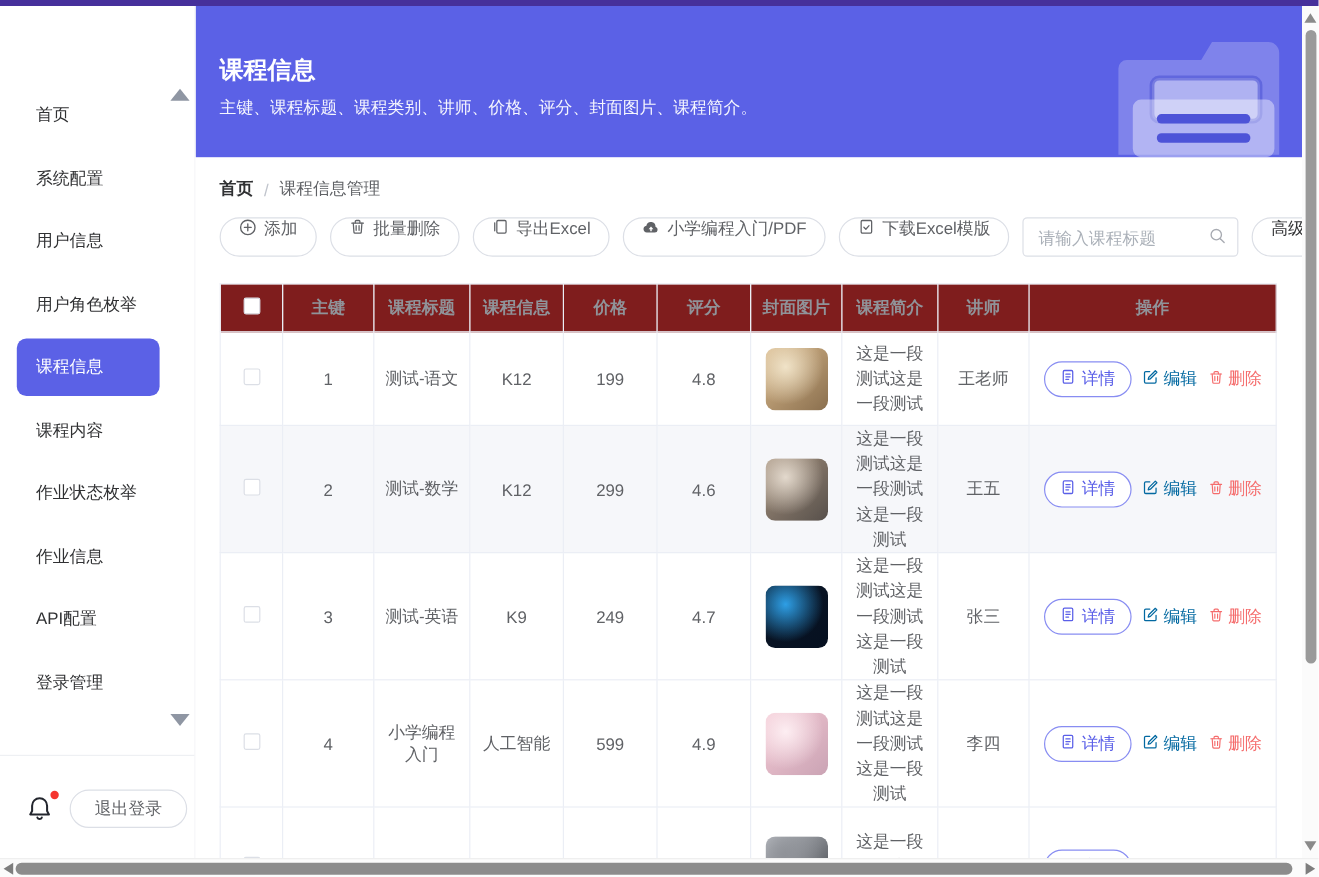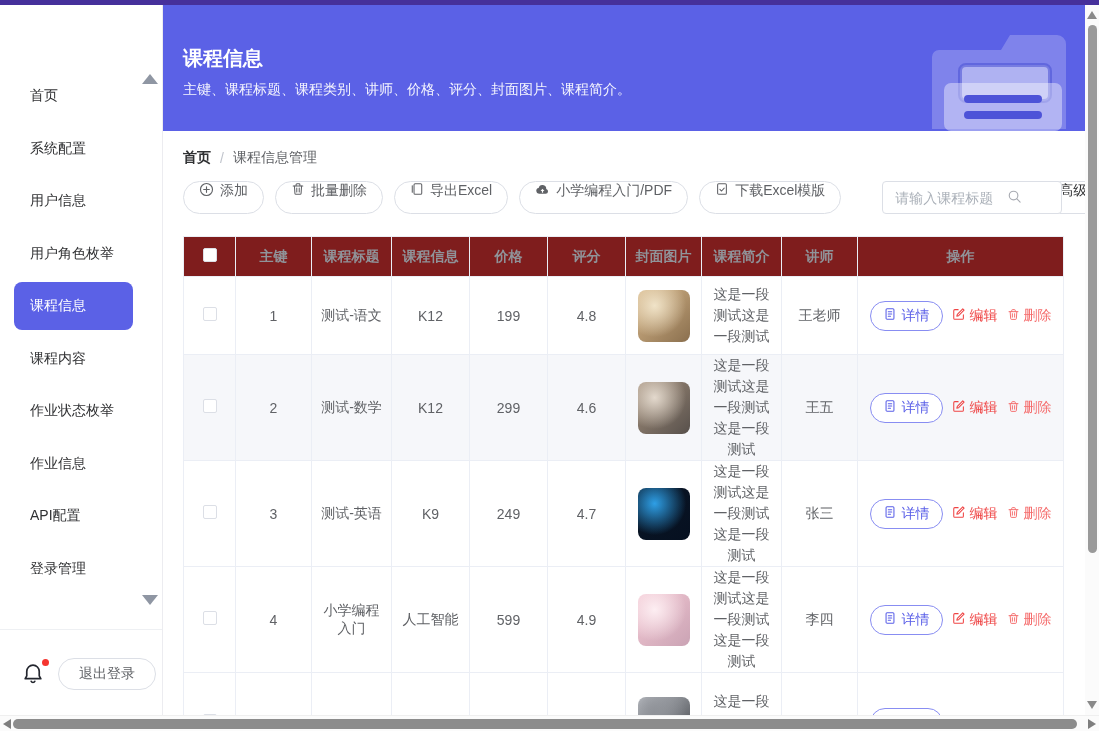--- a/index.html
+++ b/index.html
@@ -34,36 +34,36 @@
   .breadcrumb { position:absolute; left:20px; top:144px; display:flex; align-items:center; font-size:14px; gap:9px; }
   .crumb-home { color:#303133; font-weight:bold; cursor:pointer; }
   .crumb-sep { color:#c0c4cc; }
   .crumb-cur { color:#606266; }
 
   .toolbar { position:absolute; left:20px; top:176px; display:flex; align-items:center; gap:11px; }
   .btn { height:33px; padding:0 15px; border:1px solid #dcdfe6; border-radius:17px; background:#fff; color:#606266; font-size:14px; display:inline-flex; align-items:flex-start; gap:6px; white-space:nowrap; cursor:pointer; font-family:inherit; }
   .btn .ic { display:inline-flex; color:#606266; }
   .btn.strong { color:#303133; }
   .search-box { position:relative; width:180px; height:33px; }
-  .search-box input { width:100%; height:100%; border:1px solid #dcdfe6; border-radius:4px; padding:0 32px 0 12px; font-size:14px; color:#7f1d1d; outline:none; font-family:inherit;margin-left:30px; }
+  .search-box input { width:100%; height:100%; border:1px solid #dcdfe6; border-radius:4px; padding:0 32px 0 12px; font-size:14px; color:#7f1d1d; outline:none; font-family:inherit; }
   .search-box input::placeholder { color:#aab0b8; }
   .search-ic { position:absolute; right:10px; top:8px; color:#a8abb2; }
 
   
   table.grid { position:absolute; left:20px; top:231px; width:880px; border-collapse:collapse; table-layout:fixed; font-size:14px; color:#606266; }
   table.grid th, table.grid td { border:1px solid #ebeef5; text-align:center; vertical-align:middle; padding:0 5px; }
   table.grid th { height:40px; color:#909399; font-weight:700; background:#7f1d1d; }
   tr.r1 td { height:78px; } tr.r2 td { height:106px; background:#f6f7fa; } tr.r3 td { height:102px; } tr.r4 td { height:98px; } tr.r5 td { height:100px; }
   .cbx { display:inline-block; width:14px; height:14px; border:1px solid #dcdfe6; border-radius:2px; background:#fff; cursor:pointer; }
   .cover { display:inline-block; width:52px; height:52px; border-radius:8px; vertical-align:middle; cursor:pointer; }
   .intro { line-height:21px; }
   .actions { display:flex; align-items:center; justify-content:center; gap:9px; white-space:nowrap; }
   .detail-btn { height:30px; padding:0 12px; border:1px solid #888df2; border-radius:15px; background:#fff; color:#5a5fe8; font-size:14px; display:inline-flex; align-items:center; gap:5px; cursor:pointer; font-family:inherit; }
   .link-btn { border:none; background:none; font-size:14px; display:inline-flex; align-items:center; gap:4px; cursor:pointer; font-family:inherit; }
-  .link-btn.edit { color:#ef4444; }
+  .link-btn.edit { color:#0369a1; }
   .link-btn.del { color:#f56c6c; }
 
   
   .vscroll { position:absolute; right:0; top:5px; width:14px; height:710px; background:#fbfbfb; }
   .vscroll .arrow-up { position:absolute; left:2px; top:6px; width:0; height:0; border-left:5px solid transparent; border-right:5px solid transparent; border-bottom:8px solid #8a8a8a; }
   .vscroll .thumb { position:absolute; left:2.5px; top:20px; width:9px; height:528px; border-radius:5px; background:#9a9a9a; }
   .vscroll .arrow-down { position:absolute; left:2px; top:696px; width:0; height:0; border-left:5px solid transparent; border-right:5px solid transparent; border-top:8px solid #8a8a8a; }
   .hscroll { position:absolute; left:0; bottom:0; width:1099px; height:16px; background:#fbfbfb; border-top:1px solid #efefef; }
   .hscroll .arrow-left { position:absolute; left:3px; top:3px; width:0; height:0; border-top:5px solid transparent; border-bottom:5px solid transparent; border-right:8px solid #7e7e7e; }
   .hscroll .thumb { position:absolute; left:13px; top:2.5px; width:1064px; height:10px; border-radius:5px; background:#8c8c8c; }

